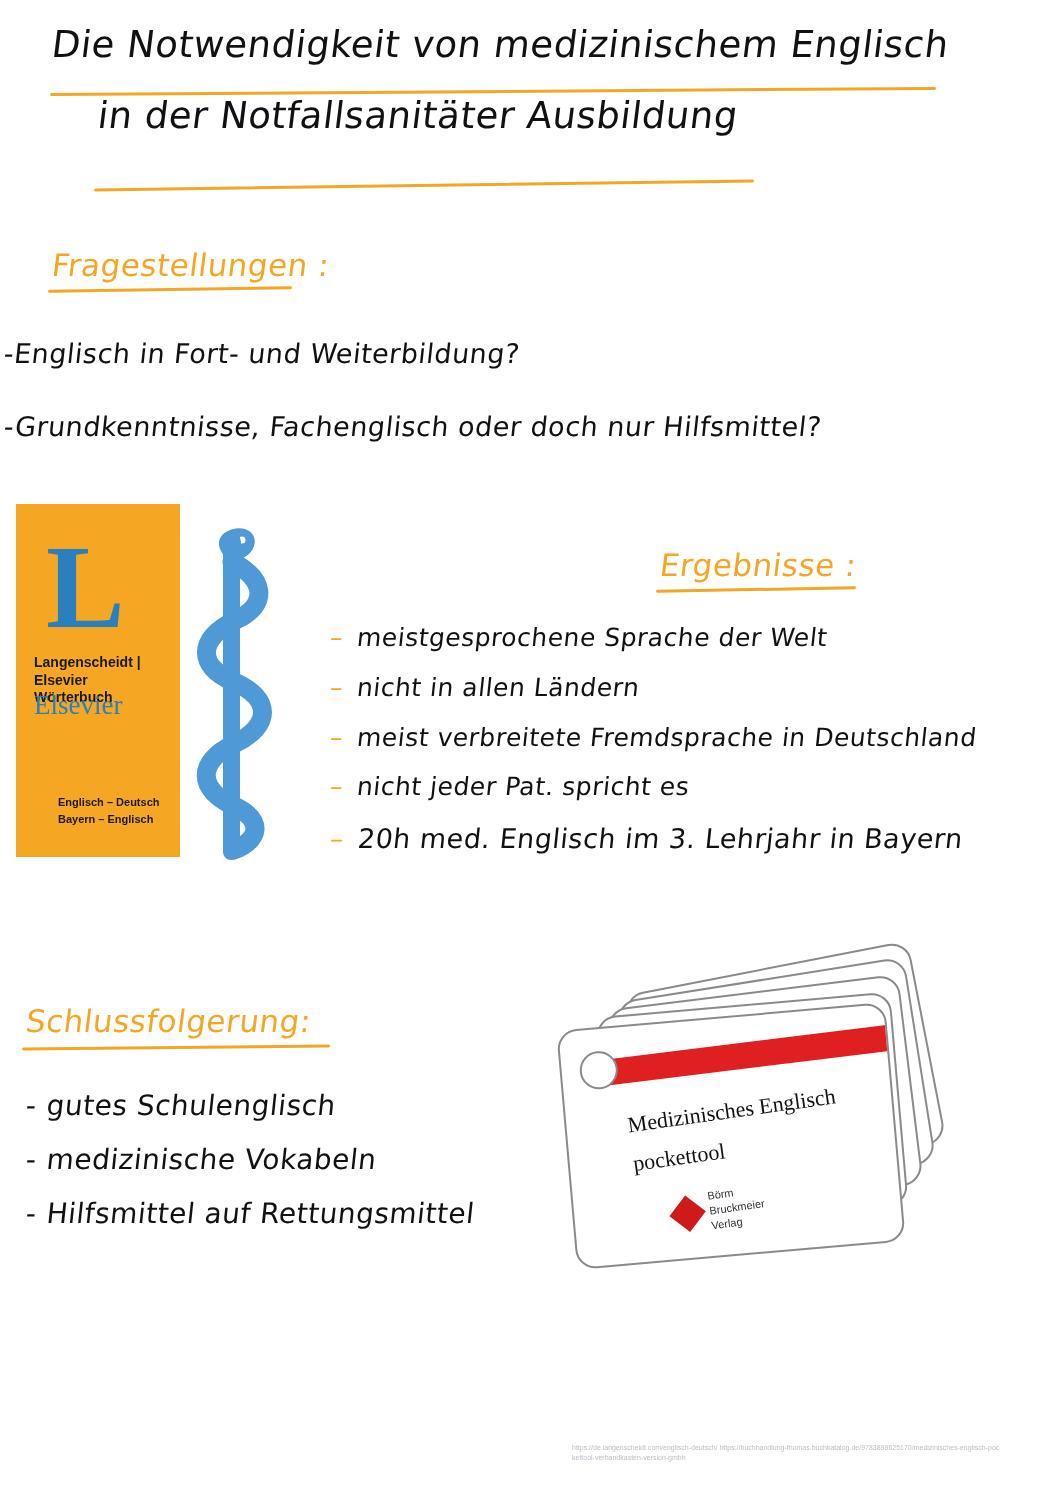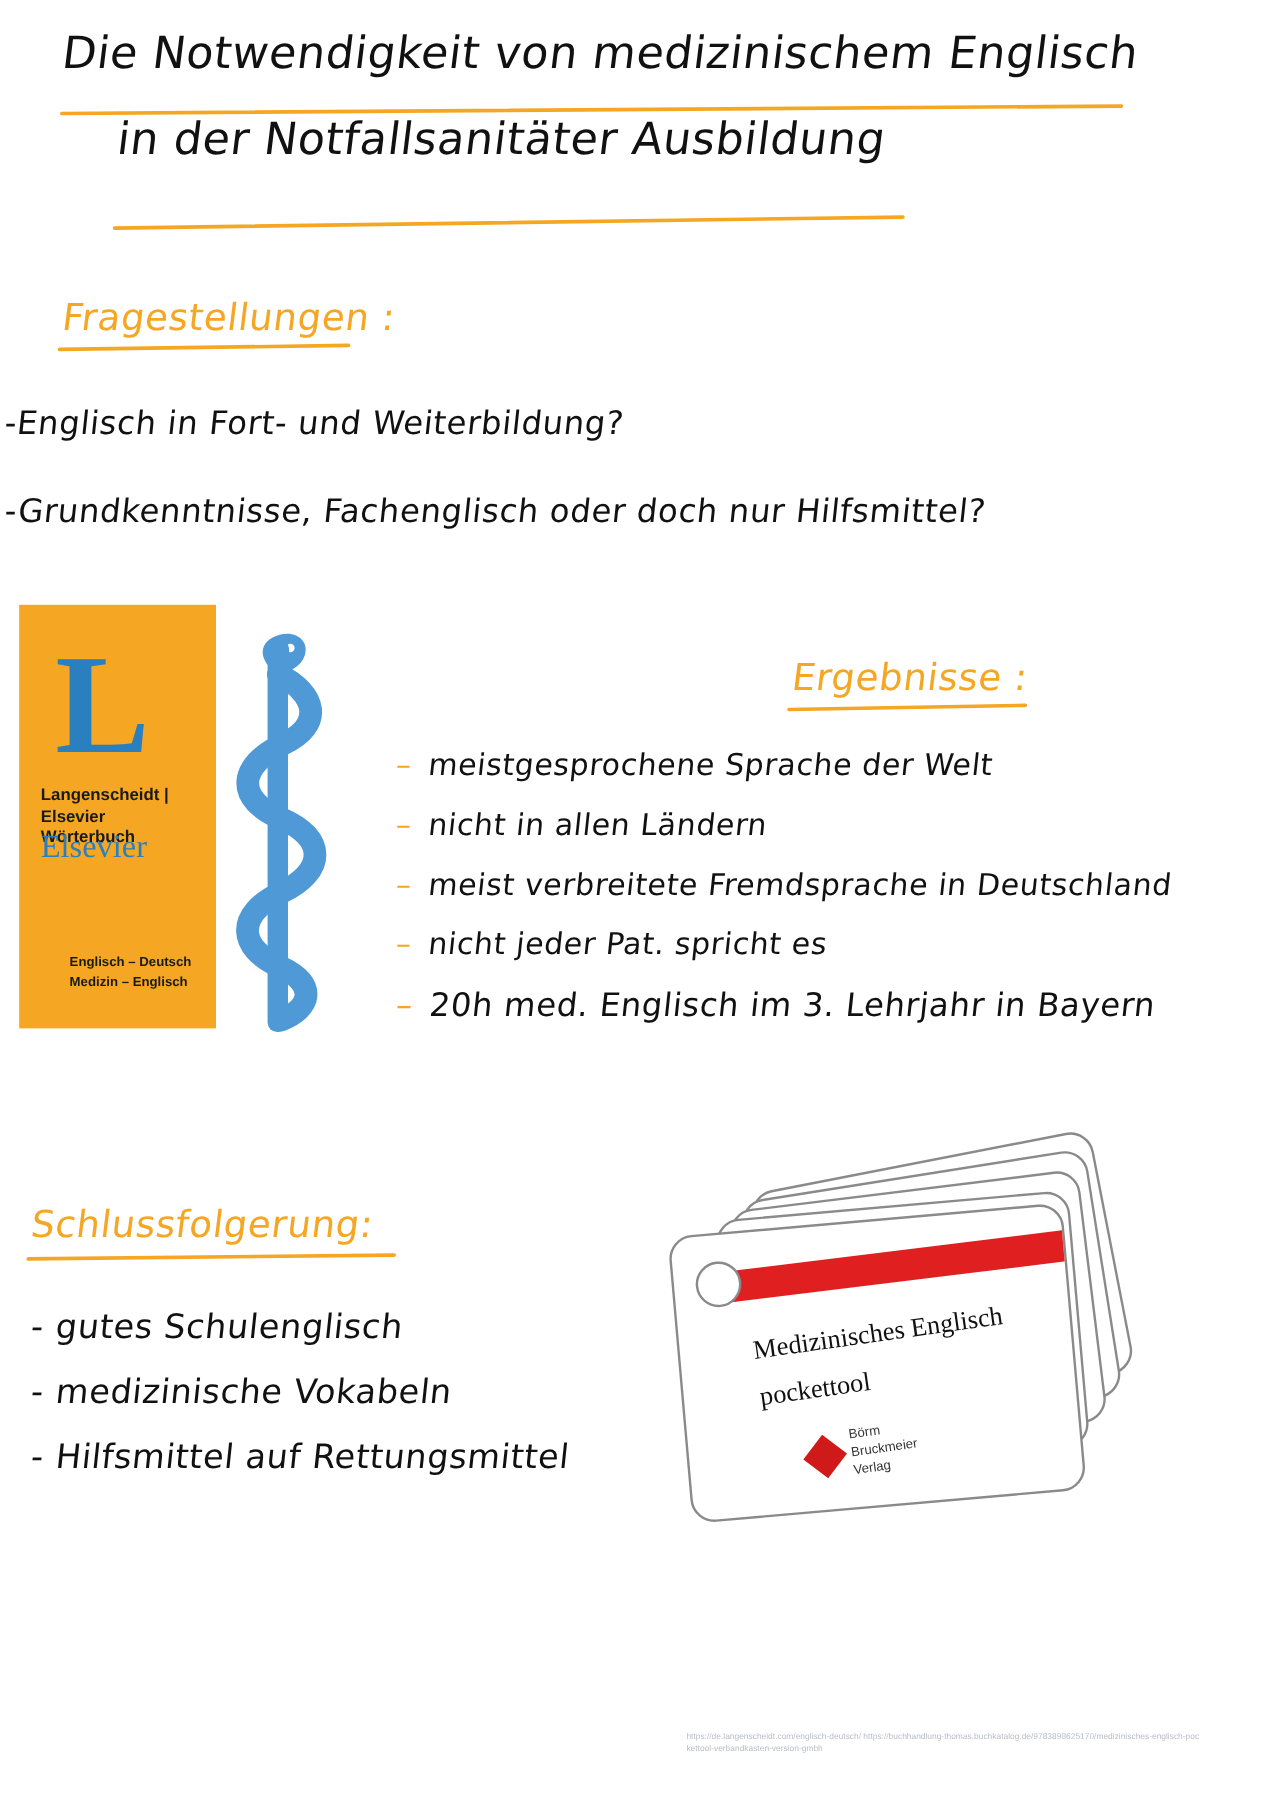--- a/index.html
+++ b/index.html
@@ -296,21 +296,21 @@
   <div class="hand question-item">-Englisch in Fort- und Weiterbildung?</div>
   <div class="hand question-item">-Grundkenntnisse, Fachenglisch oder doch nur Hilfsmittel?</div>
 </div>
 
 <div id="book-cover">
   <div id="book-letter">L</div>
   <div id="book-publisher" style="white-space: pre-line;">Langenscheidt | Elsevier
 Wörterbuch</div>
   <div id="book-subject">Elsevier</div>
   <div id="book-langs" style="white-space: pre-line;">Englisch – Deutsch
-Medizin – Englisch</div>
+Bayern – Englisch</div>
 </div>
 
 <div id="asclepius-wrap">
   <svg width="150" height="375" viewBox="0 0 150 375" xmlns="http://www.w3.org/2000/svg">
 
     <rect x="63" y="40" width="17" height="320" rx="8" fill="#4f9ad6"></rect>
 
     <path d="M72 62
              C 104 78, 110 104, 76 120
              C 38 138, 36 166, 74 182

